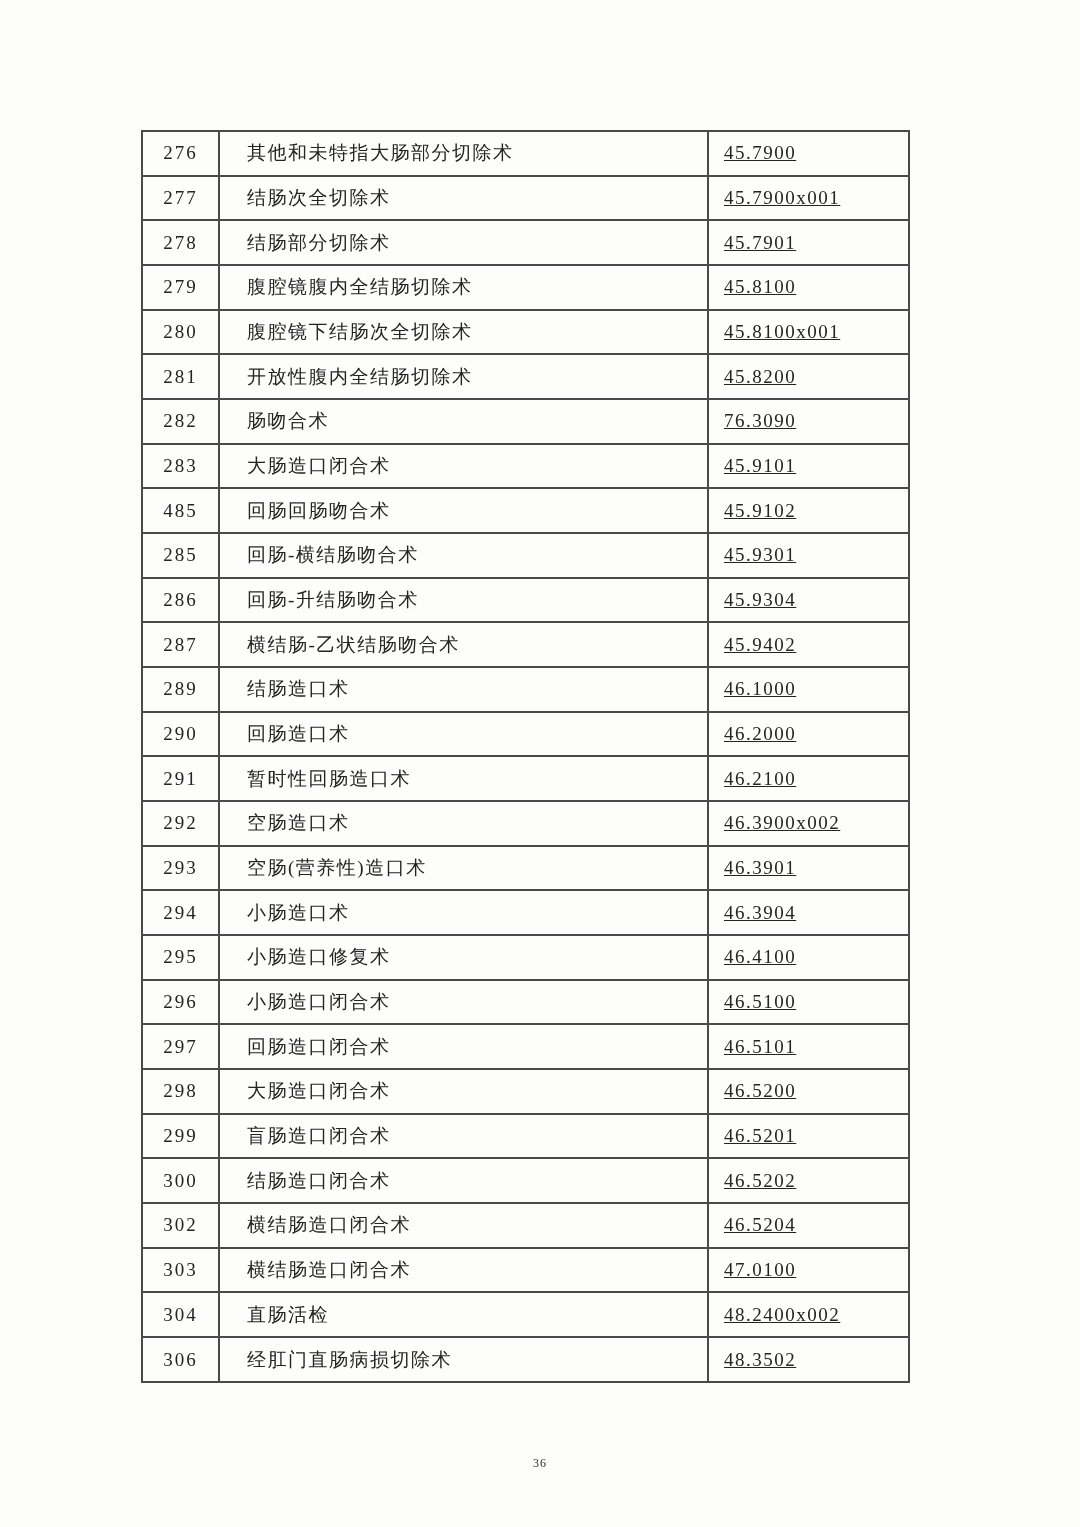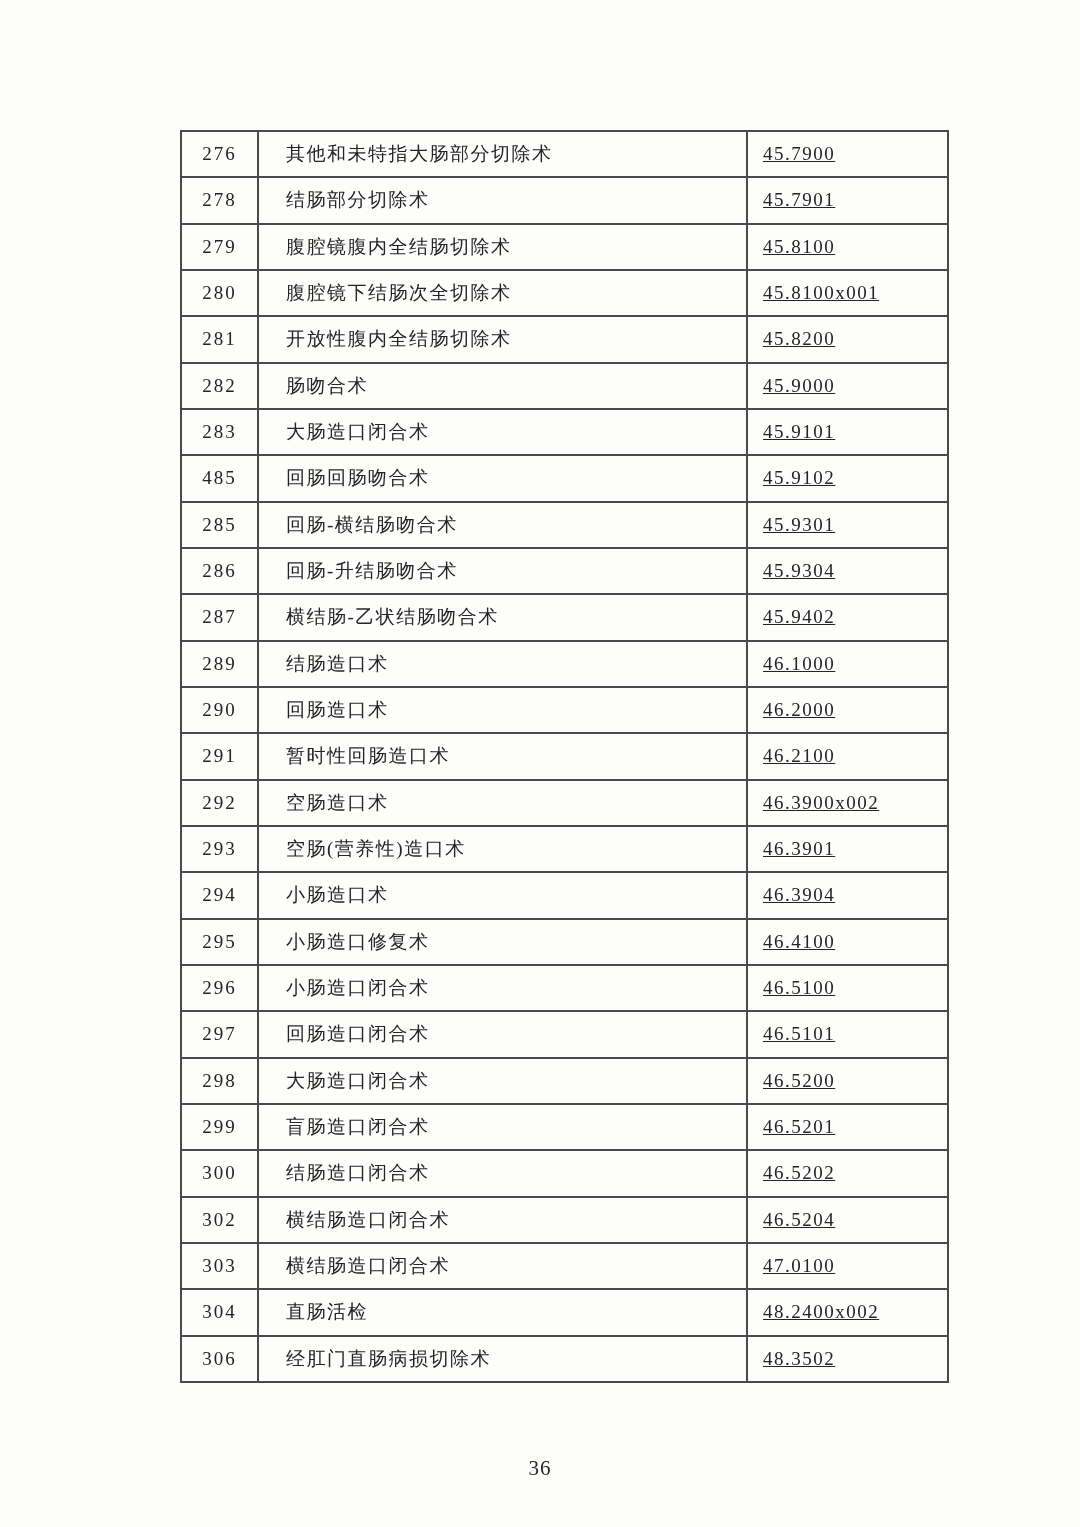--- a/index.html
+++ b/index.html
@@ -19,21 +19,20 @@
     background: #fdfdfc;
   }
   .proc-table {
     position: absolute;
     left: 141px;
     top: 130px;
     width: 767px;
     height: 1253px;
     border-collapse: collapse;
     table-layout: fixed;
-    margin-left: 39px;
   }
   .proc-table td {
     border: 2px solid #4a4a4a;
     font-size: 19px;
     vertical-align: middle;
     color: #242424;
     overflow: hidden;
     white-space: nowrap;
   }
   .proc-table tr { height: 40.4px; }
@@ -50,21 +49,21 @@
     padding-left: 15px;
     letter-spacing: 1.5px;
     text-decoration: underline;
   }
   .page-number {
     position: absolute;
     left: 0;
     top: 1456px;
     width: 1080px;
     text-align: center;
-    font-size: 21px;
+    font-size: 12px;
     color: #2a2a2a;
     letter-spacing: 1px;
   }
 </style>
 </head>
 <body>
 
 <div class="page">
 
   <table class="proc-table">
@@ -73,20 +72,25 @@
       <col style="width:489px">
       <col style="width:201px">
     </colgroup>
     <tbody>
   <tr>
     <td class="cell-no">276</td>
     <td class="cell-name">其他和未特指大肠部分切除术</td>
     <td class="cell-code">45.7900</td>
   </tr>
 
+  <tr>
+    <td class="cell-no">277</td>
+    <td class="cell-name">结肠次全切除术</td>
+    <td class="cell-code">45.7900x001</td>
+  </tr>
 
   <tr>
     <td class="cell-no">278</td>
     <td class="cell-name">结肠部分切除术</td>
     <td class="cell-code">45.7901</td>
   </tr>
 
   <tr>
     <td class="cell-no">279</td>
     <td class="cell-name">腹腔镜腹内全结肠切除术</td>
@@ -101,21 +105,21 @@
 
   <tr>
     <td class="cell-no">281</td>
     <td class="cell-name">开放性腹内全结肠切除术</td>
     <td class="cell-code">45.8200</td>
   </tr>
 
   <tr>
     <td class="cell-no">282</td>
     <td class="cell-name">肠吻合术</td>
-    <td class="cell-code">45.9000</td>
+    <td class="cell-code">76.3090</td>
   </tr>
 
   <tr>
     <td class="cell-no">283</td>
     <td class="cell-name">大肠造口闭合术</td>
     <td class="cell-code">45.9101</td>
   </tr>
 
   <tr>
     <td class="cell-no">485</td>

